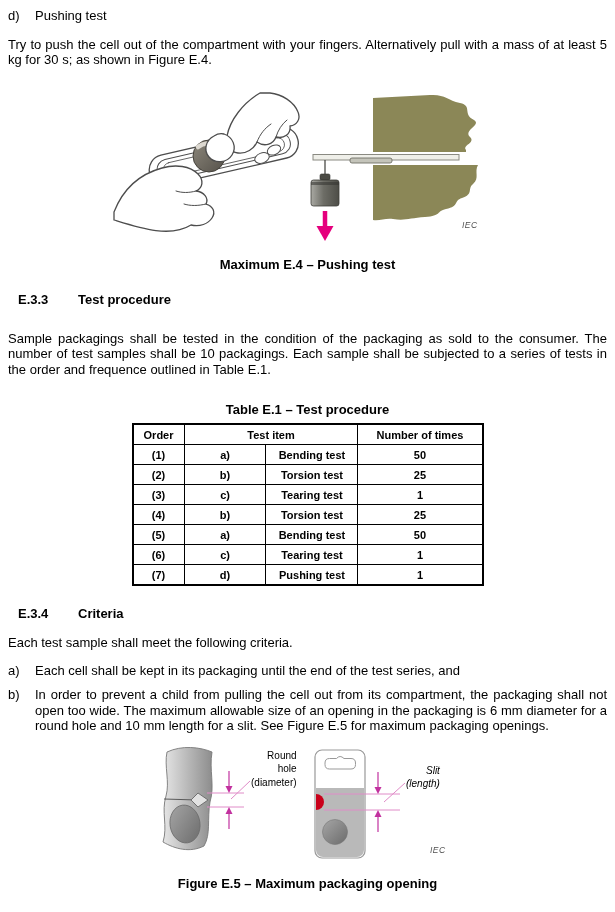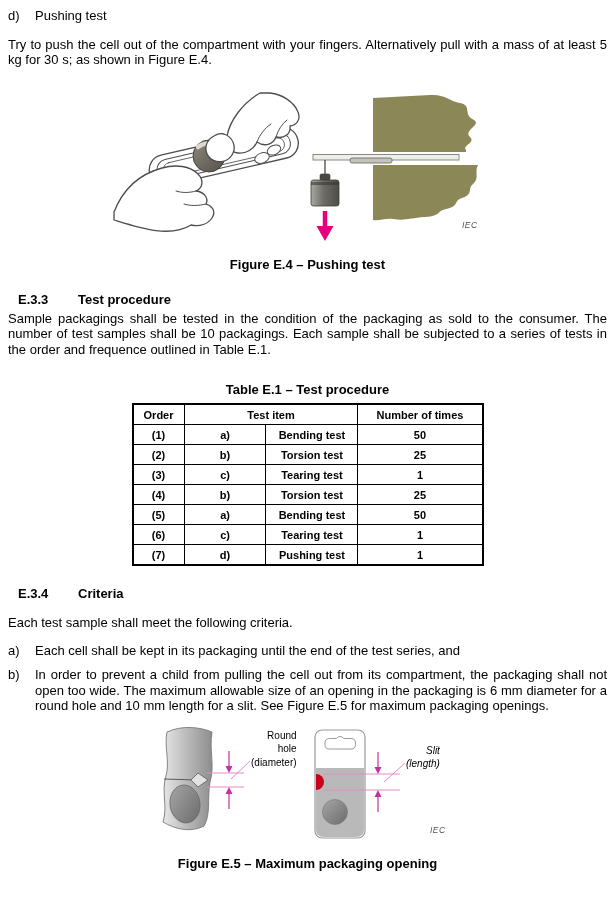--- a/index.html
+++ b/index.html
@@ -20,21 +20,21 @@
   .sec-head{display:flex;font-weight:bold;margin:0;padding-left:10px;}
   .sec-head .num{flex:0 0 60px;}
 
   .caption{text-align:center;font-weight:bold;line-height:15px;}
 
   .fig{position:relative;text-align:right;}
   .fig-e4{width:380px;height:150px;margin:24px 0 0 102px;}
   .fig-e5{width:345px;height:125px;margin:8px 0 0 144px;}
   .cap-e4{margin-top:15px;}
   .sec-e33{margin-top:20px;}
-  .para-proc{margin-top:4px;}
+  .para-proc{margin-top:24px;}
   .cap-tbl{margin-top:25px;}
   .sec-e34{margin-top:20px;}
   .para-crit{margin-top:14px;}
   .item-a{margin-top:12px;}
   .item-b{margin-top:9px;}
   .cap-e5{margin-top:9px;}
 
   table.testproc{
     border-collapse:collapse;margin:6px auto 0 auto;
     font-size:11px;font-weight:bold;table-layout:fixed;width:352px;
@@ -124,21 +124,21 @@
 
         <circle cx="99" cy="64" r="16" fill="url(#cellg)" stroke="#45423b" stroke-width="1"></circle>
         <path d="M88,55 a15,15 0 0 1 16,-2" fill="none" stroke="#ddd9d1" stroke-width="4.5"></path>
 
         <path d="M104,44 C96,48 93,58 99,65 C105,72 117,71 122,63 C127,55 123,45 114,42 C110,41 107,42 104,44 Z"></path>
       </g>
     </svg>
     <span class="iec" style="left:352px;top:128px;">IEC</span>
   </div>
 
-  <div class="caption cap-e4">Figure E.4 – Pushing test</div>
+  <div class="caption cap-e4">Maximum E.4 – Pushing test</div>
 
   <div class="sec-head sec-e33">
     <span class="num">E.3.3</span>
     <span>Test procedure</span>
   </div>
 
   <p class="para para-proc">Sample packagings shall be tested in the condition of the packaging as sold to the consumer. The number of test samples shall be 10 packagings. Each sample shall be subjected to a series of tests in the order and frequence outlined in Table E.1.</p>
 
   <div class="caption cap-tbl">Table E.1 – Test procedure</div>
   <table class="testproc">

